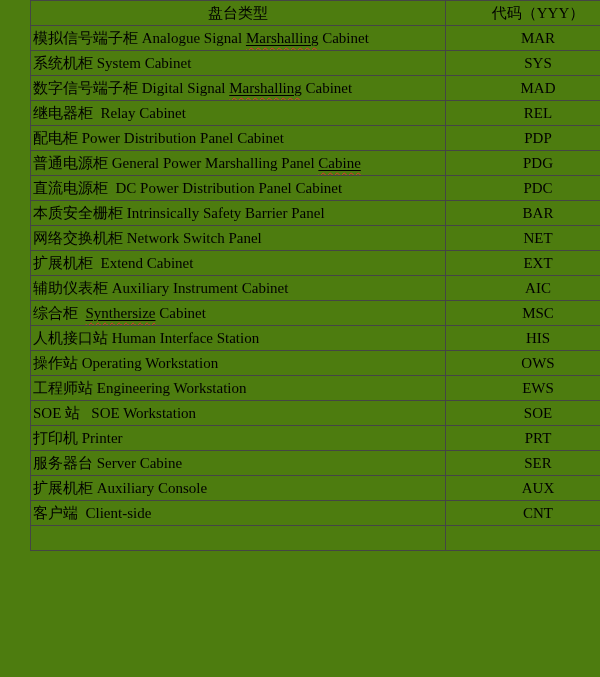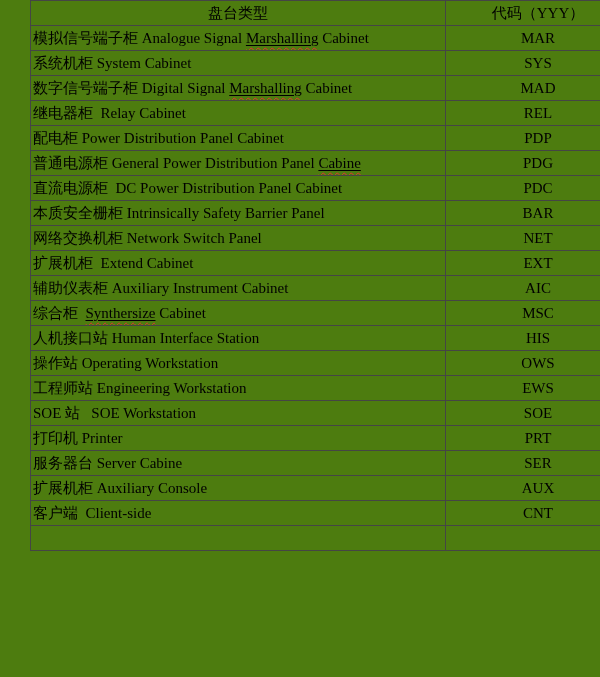--- a/index.html
+++ b/index.html
@@ -87,21 +87,21 @@
       <td class="code-cell">REL</td>
     </tr>
 
     <tr>
       <td class="type-cell"><span>配电柜 Power Distribution Panel Cabinet</span><span class="squiggle"><span class="uline"></span></span><span></span></td>
       <td class="code-cell">PDP</td>
     </tr>
 
 
     <tr>
-      <td class="type-cell"><span>普通电源柜 General Power Distribution Panel </span><span class="squiggle"><span class="uline">Cabine</span></span><span></span></td>
+      <td class="type-cell"><span>普通电源柜 General Power Marshalling Panel </span><span class="squiggle"><span class="uline">Cabine</span></span><span></span></td>
       <td class="code-cell">PDG</td>
     </tr>
 
     <tr>
       <td class="type-cell"><span>直流电源柜  DC Power Distribution Panel Cabinet</span><span class="squiggle"><span class="uline"></span></span><span></span></td>
       <td class="code-cell">PDC</td>
     </tr>
 
     <tr>
       <td class="type-cell"><span>本质安全栅柜 Intrinsically Safety Barrier Panel</span><span class="squiggle"><span class="uline"></span></span><span></span></td>

